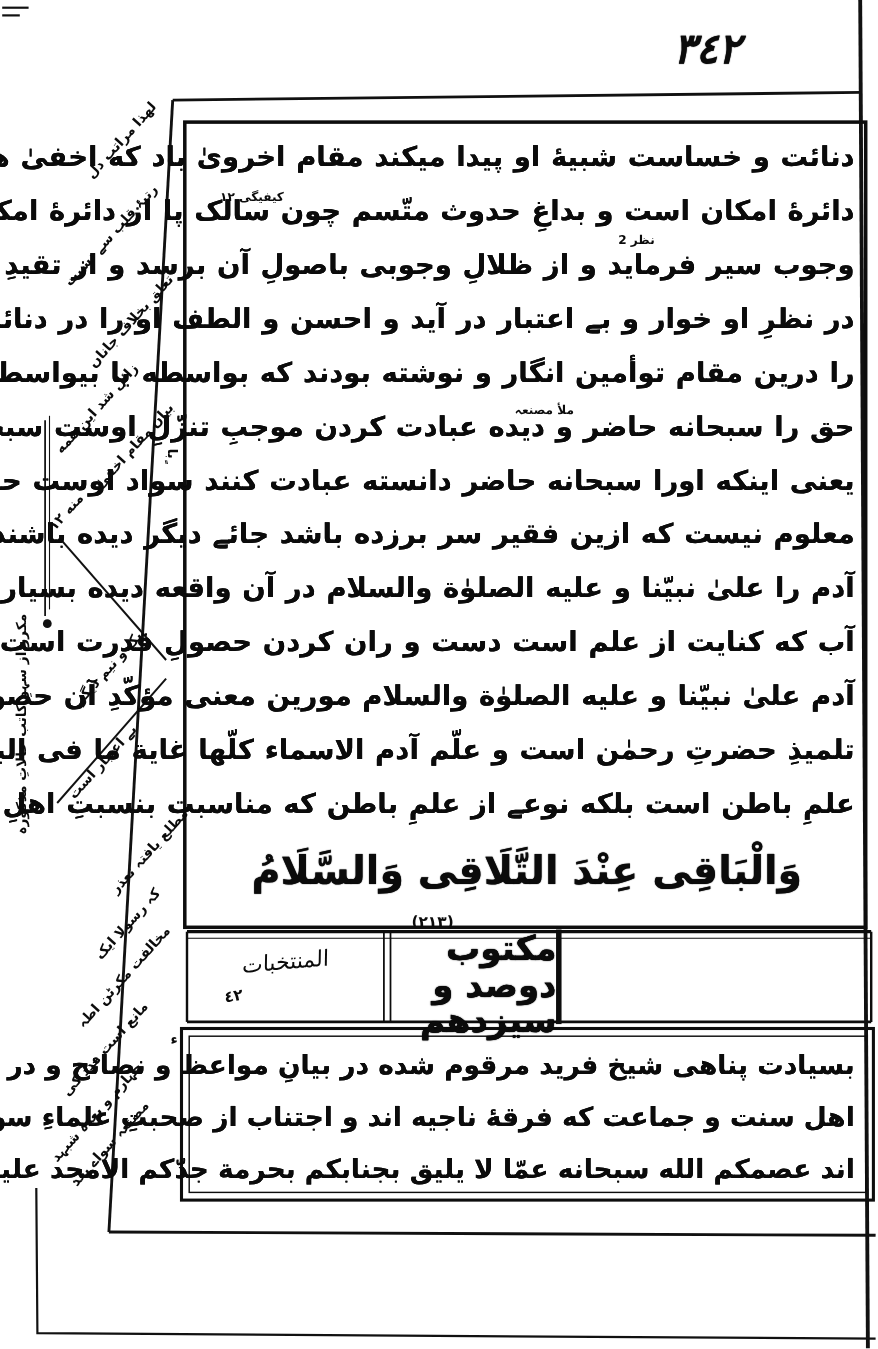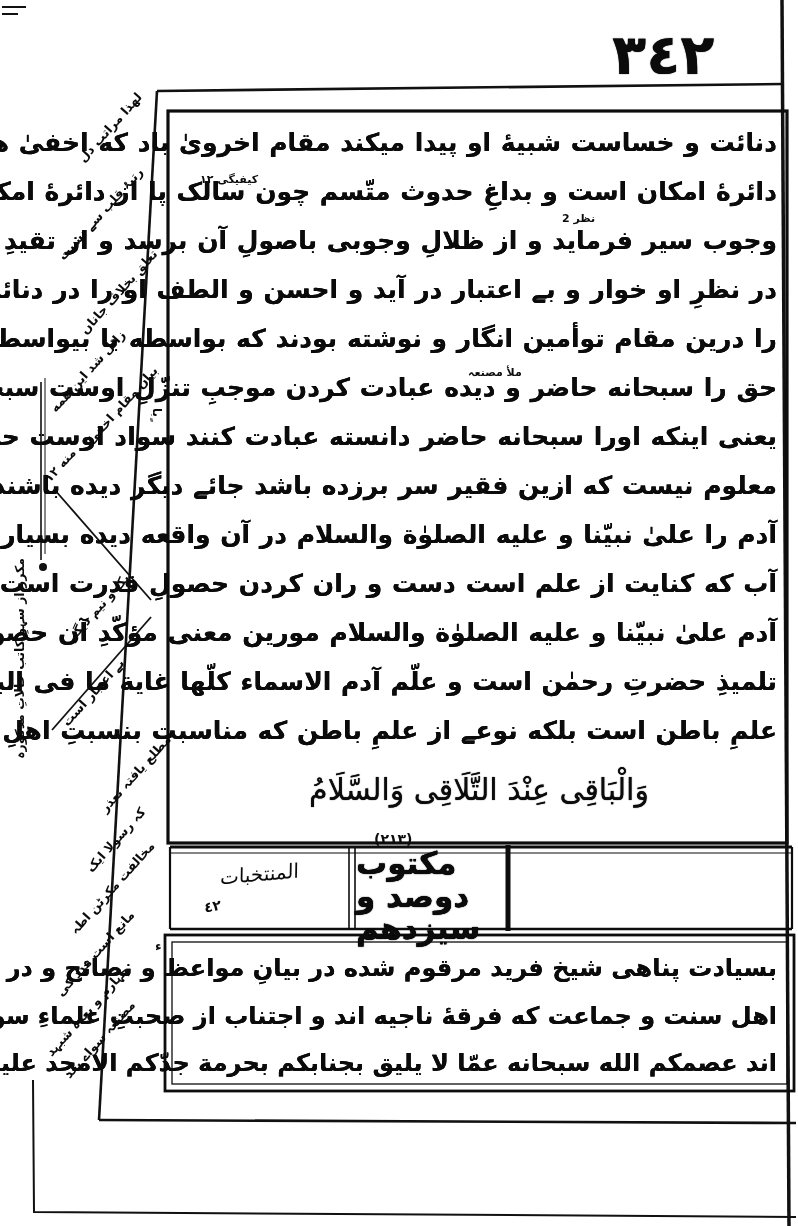--- a/index.html
+++ b/index.html
@@ -4,22 +4,23 @@
 <style>
   html,body{margin:0;padding:0;}
   body{
     width:798px;height:1226px;position:relative;overflow:hidden;
     background:#ffffff;color:#0b0b0b;
     font-family:"DejaVu Sans",sans-serif;
   }
   .abs{position:absolute;}
   svg.frame{position:absolute;left:0;top:0;pointer-events:none;}
   .pagenum{
-    font-size:56px;font-weight:bold;letter-spacing:2px;
+    font-size:38px;font-weight:bold;letter-spacing:2px;
     text-shadow:0 0 1px #000;
+    font-style:italic;
   }
   .tline{
     direction:rtl;unicode-bidi:embed;
     width:596px;left:181px;
     font-size:25px;font-weight:bold;line-height:1.35;
     white-space:nowrap;
     text-align:justify;text-align-last:justify;
     text-shadow:0 0 .6px #000;
     word-spacing:1px;
   }
@@ -28,42 +29,42 @@
     direction:rtl;unicode-bidi:embed;
     width:592px;left:185px;
     font-size:24px;font-weight:bold;line-height:1.4;
     white-space:nowrap;
     text-align:justify;text-align-last:justify;
     text-shadow:0 0 .6px #000;
   }
   .bline::after{content:"";display:inline-block;width:100%;}
   .closing{
     direction:rtl;width:596px;left:181px;text-align:center;
-    font-size:30px;font-weight:normal;letter-spacing:1px;
+    font-size:36px;font-weight:bold;letter-spacing:1px;
     text-shadow:0 0 1px #000;
   }
   .gloss{
     direction:rtl;font-size:11px;font-weight:bold;white-space:nowrap;margin-top:15px;
   }
   .note{
     direction:rtl;font-size:12.5px;font-weight:bold;white-space:nowrap;
     transform-origin:left bottom;transform:rotate(-48deg);
   }
   .spine{
     direction:rtl;font-size:12.5px;font-weight:bold;white-space:nowrap;
     transform-origin:left top;transform:rotate(-90deg) translateX(-100%);
   }
   .vmark{
     direction:rtl;font-size:12px;font-weight:bold;
     writing-mode:vertical-rl;letter-spacing:3px;
   }
   .band-title-wrap{
     left:356px;top:848px;width:150px;height:80px;
     display:flex;flex-direction:column;align-items:center;justify-content:center;
-    direction:rtl;text-align:left;
+    direction:rtl;text-align:right;
   }
   .band-paren{font-size:14px;font-weight:bold;align-self:flex-end;margin-left:18px;}
   .band-title{
     font-size:31px;font-weight:900;line-height:1.05;
     text-shadow:0 0 1.3px #000,0 0 .5px #000;
   }
   .band-series-wrap{
     left:176px;top:852px;width:168px;height:74px;
     direction:rtl;text-align:center;
   }

